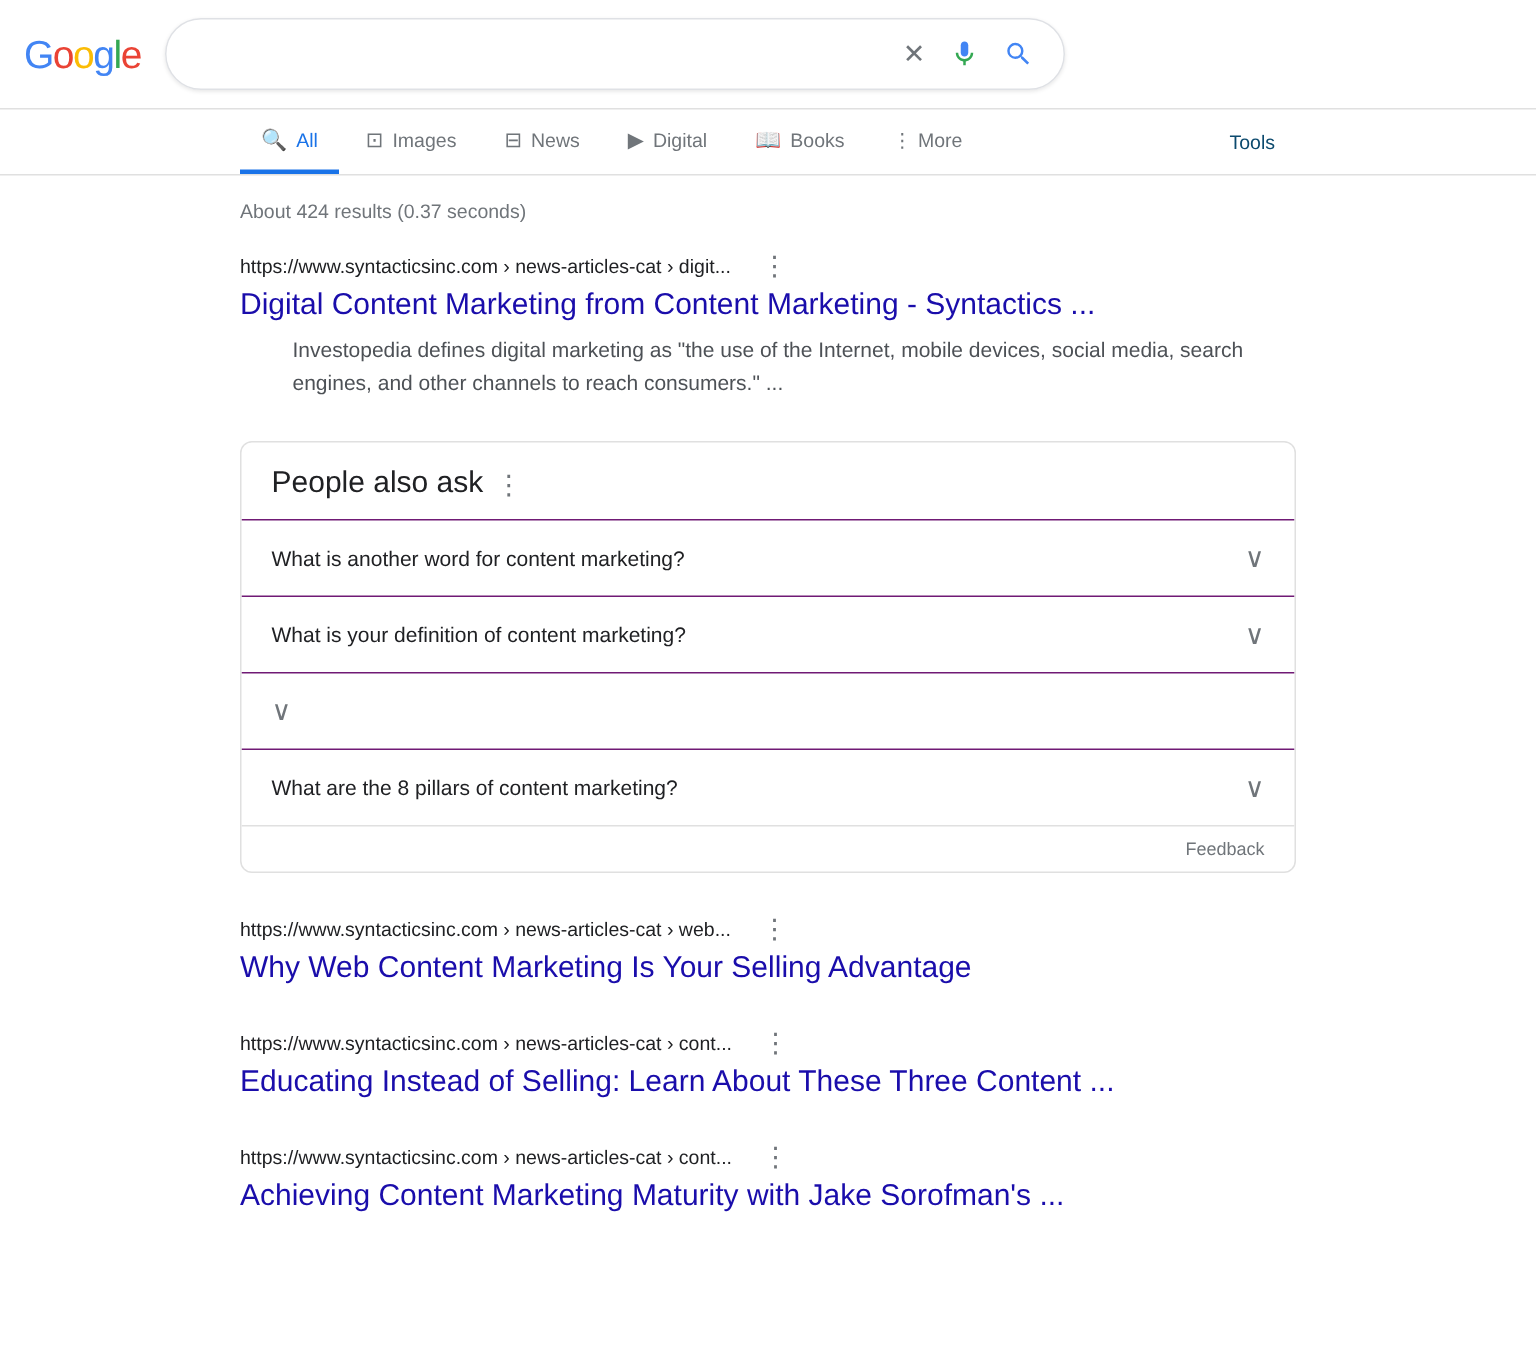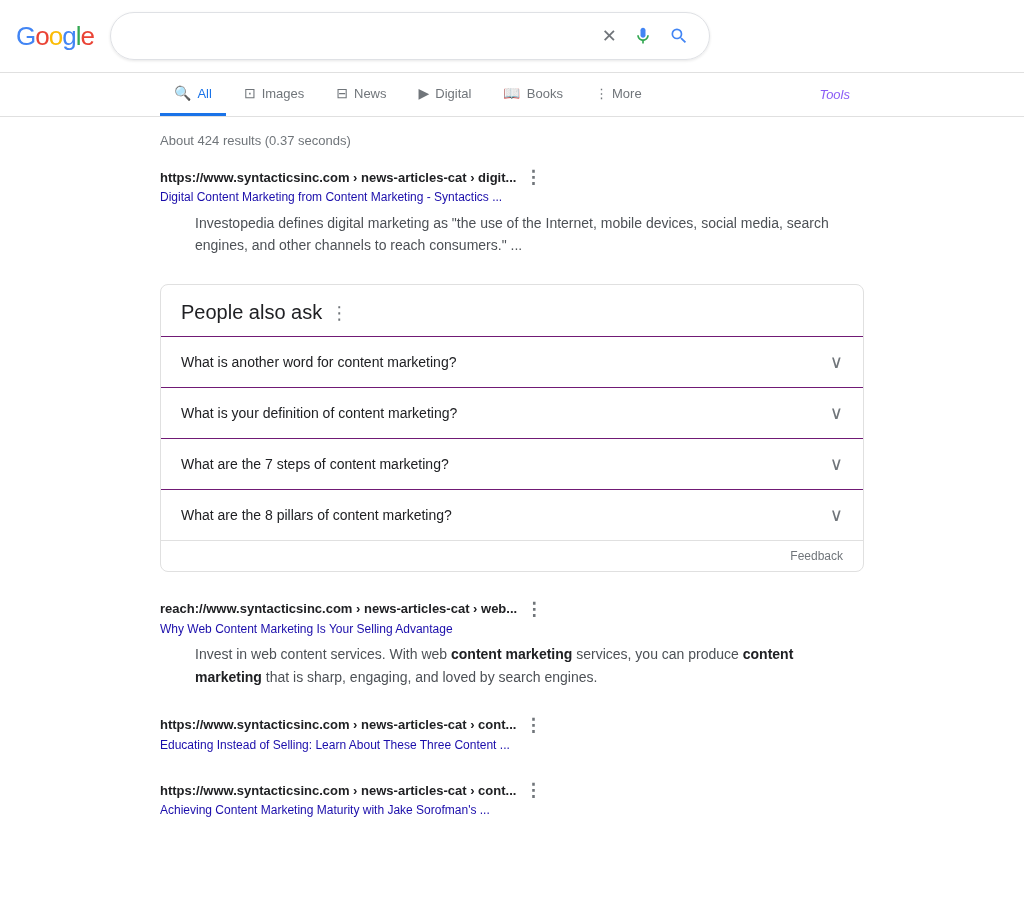--- a/index.html
+++ b/index.html
@@ -94,25 +94,24 @@
       text-decoration: none;
       white-space: nowrap;
     }
     .nav-tab.active {
       color: #1a73e8;
       border-bottom: 3px solid #1a73e8;
     }
     .nav-tab-icon { font-size: 14px; }
     .tools-tab {
       margin-left: auto;
-      color: #8b5cf6;
+      color: #0c4a6e;
       cursor: pointer;
       padding: 12px 14px;
       font-size: 13px;
-      font-style: italic;
     }
     .more-tab { display: flex; align-items: center; gap: 4px; }
 
     
     .main-content {
       padding: 16px 160px;
       max-width: 1024px;
     }
     .results-count {
       font-size: 13px;
@@ -120,36 +119,35 @@
       margin-bottom: 20px;
     }
 
     
     .result-item {
       margin-bottom: 28px;
     }
     .result-url-row {
       display: flex;
       align-items: center;
-      gap: 8px;
+      gap: 20px;
       margin-bottom: 4px;
-      font-weight: bold;
     }
     .result-url {
       font-size: 13px;
       color: #202124;
     }
     .result-url-dots {
       color: #70757a;
       cursor: pointer;
       font-size: 18px;
       line-height: 1;
     }
     .result-title {
-      font-size: 12px;
+      font-size: 20px;
       color: #1a0dab;
       text-decoration: none;
       cursor: pointer;
       line-height: 1.3;
       display: block;
       margin-bottom: 6px;
     }
     .result-snippet {
       font-size: 14px;
       color: #4d5156;
@@ -277,41 +275,37 @@
     </div>
     <div class="paa-item">
       <span>What is another word for content marketing?</span>
       <span class="paa-chevron">∨</span>
     </div>
     <div class="paa-item">
       <span>What is your definition of content marketing?</span>
       <span class="paa-chevron">∨</span>
     </div>
     <div class="paa-item">
-      <span>What are the 7 steps of content marketing?</span>
       <span class="paa-chevron">∨</span>
     </div>
     <div class="paa-item">
       <span>What are the 8 pillars of content marketing?</span>
       <span class="paa-chevron">∨</span>
     </div>
     <div class="paa-feedback">
       <span>Feedback</span>
     </div>
   </div>
 
   <div class="result-item">
     <div class="result-url-row">
-      <span class="result-url">reach://www.syntacticsinc.com › news-articles-cat › web...</span>
+      <span class="result-url">https://www.syntacticsinc.com › news-articles-cat › web...</span>
       <span class="result-url-dots">⋮</span>
     </div>
     <a class="result-title">Why Web Content Marketing Is Your Selling Advantage</a>
-    <div class="result-snippet">
-      Invest in web content services. With web <b>content marketing</b> services, you can produce <b>content marketing</b> that is sharp, engaging, and loved by search engines.
-    </div>
   </div>
 
   <div class="result-item">
     <div class="result-url-row">
       <span class="result-url">https://www.syntacticsinc.com › news-articles-cat › cont...</span>
       <span class="result-url-dots">⋮</span>
     </div>
     <a class="result-title">Educating Instead of Selling: Learn About These Three Content ...</a>
   </div>
 

